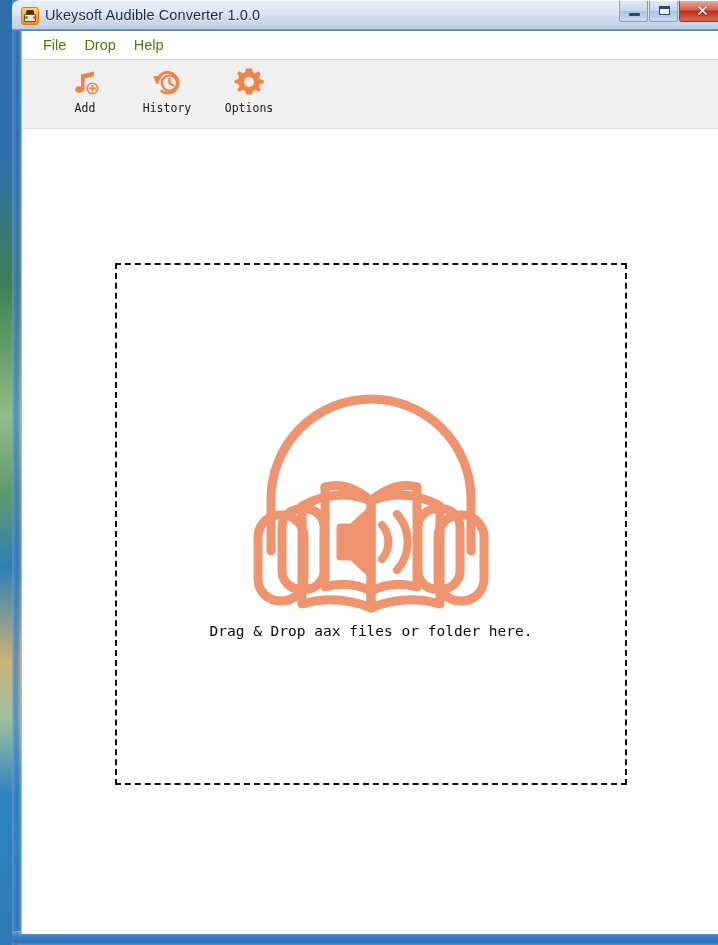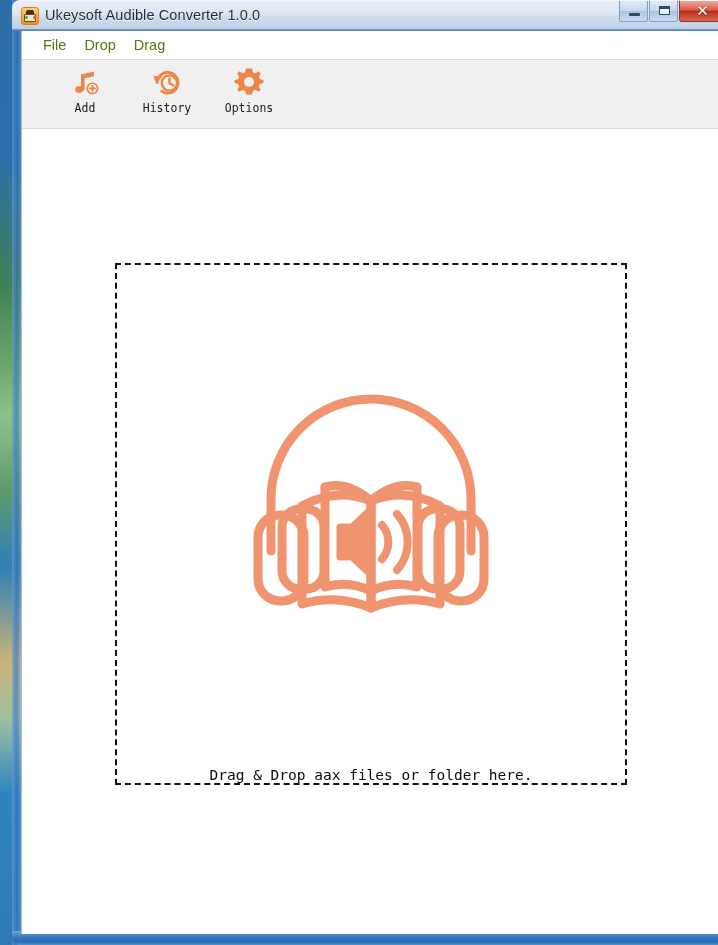--- a/index.html
+++ b/index.html
@@ -274,21 +274,21 @@
     position: absolute;
     left: 93px;
     top: 232px;
     width: 512px;
     height: 522px;
     border: 2px dashed #111111;
     box-sizing: border-box;
     display: flex;
     flex-direction: column;
     align-items: center;
-    justify-content: space-between;
+    justify-content: flex-start;
     background: #ffffff;
   }
   #dropzone-illustration {
     margin-top: 110px;
     width: 252px;
     height: 242px;
   }
   #dropzone-text {
     margin-top: 6px;
     font-family: "DejaVu Sans Mono", monospace;
@@ -333,21 +333,21 @@
     </div>
 
     <div id="titlebar-inner-line"></div>
   </div>
 
   <div id="client">
 
     <div id="menubar">
       <div class="menu-item">File</div>
       <div class="menu-item">Drop</div>
-      <div class="menu-item">Drag</div>
+      <div class="menu-item">Help</div>
     </div>
 
     <div id="toolbar">
 
       <div class="tool-btn">
         <span class="tb-icon">
           <svg viewBox="0 0 32 32" width="32" height="32">
             <path d="M12 24.2 L12 8.5 L25 5.6 L25 10.2 L15.6 12.2 L15.6 24.2 Z" fill="#F08444"></path>
             <ellipse cx="10.2" cy="23.6" rx="4.0" ry="3.3" fill="#F08444"></ellipse>
             <circle cx="23.4" cy="22.4" r="6.0" fill="#F08444"></circle>

